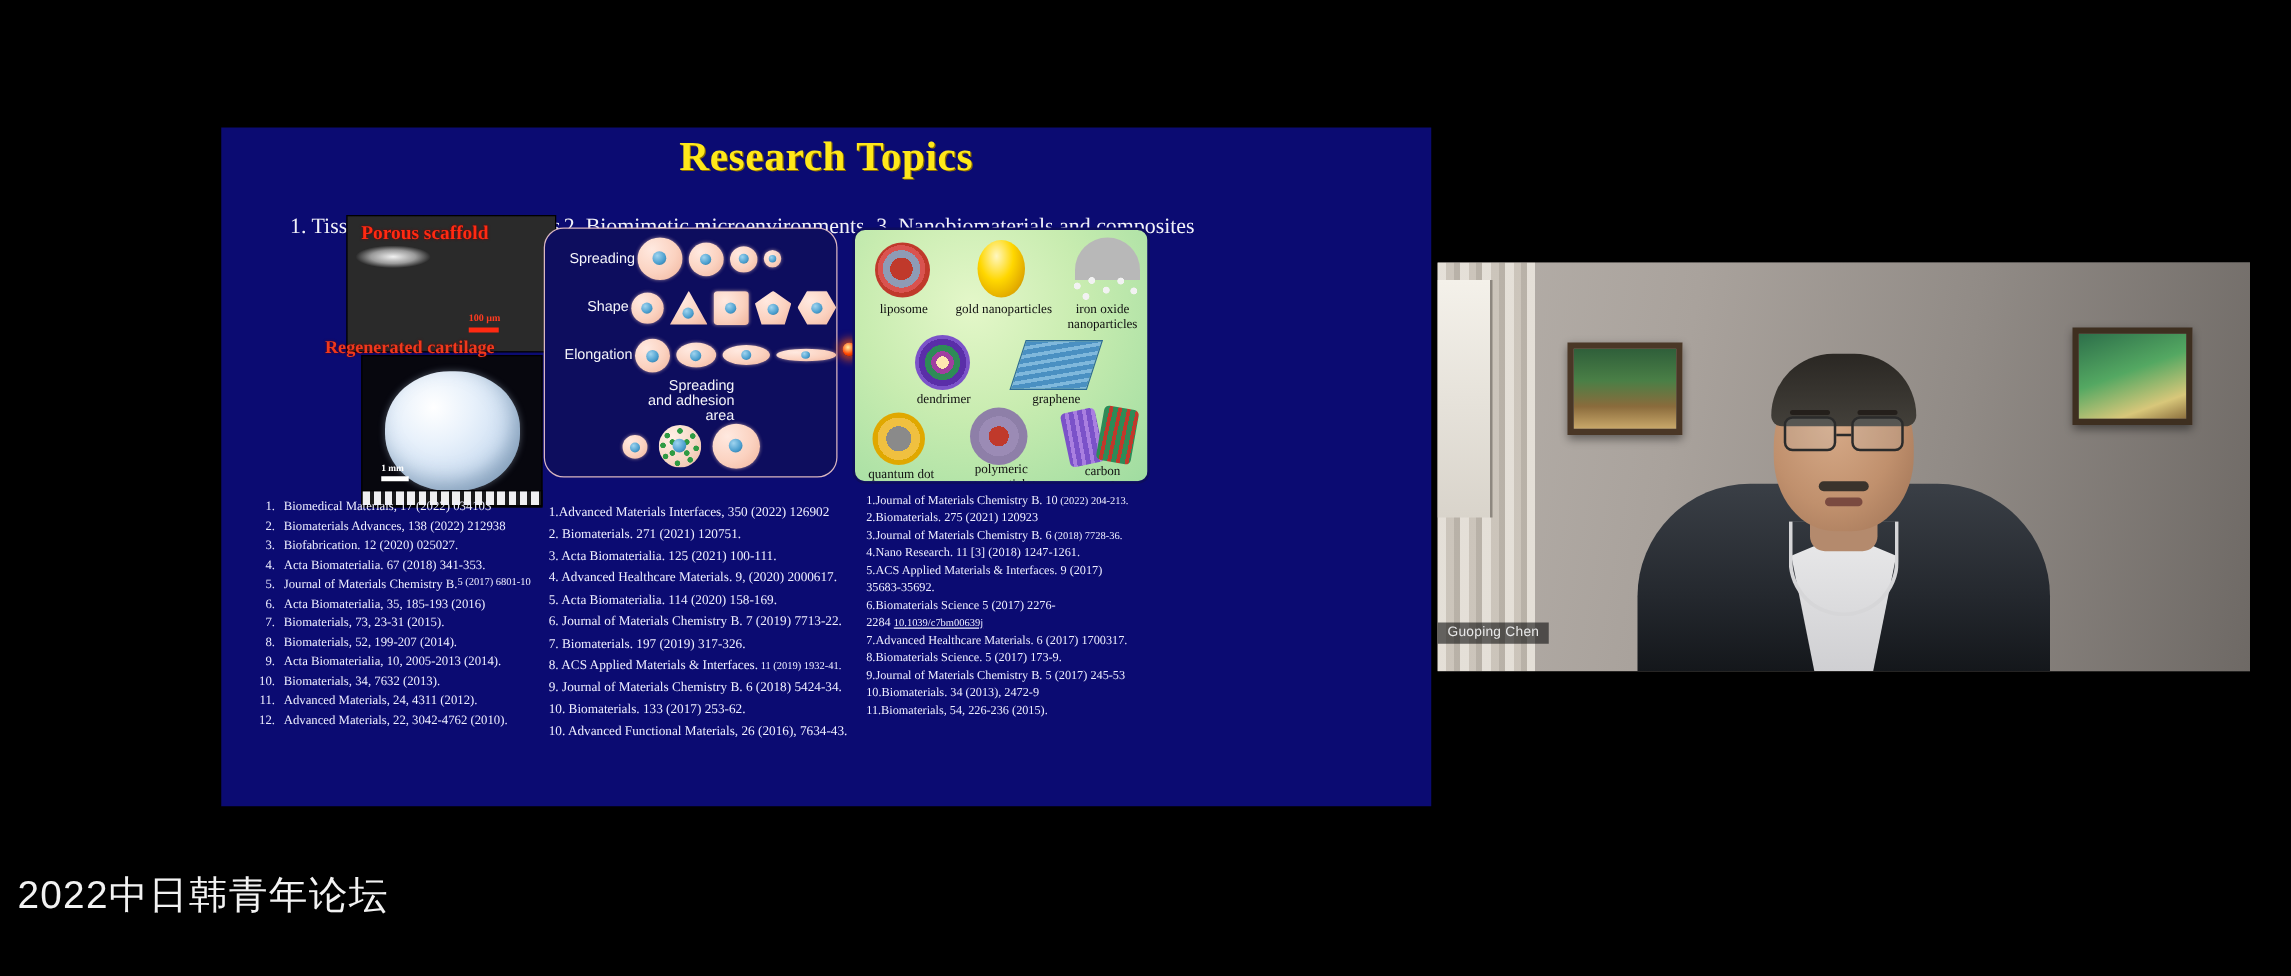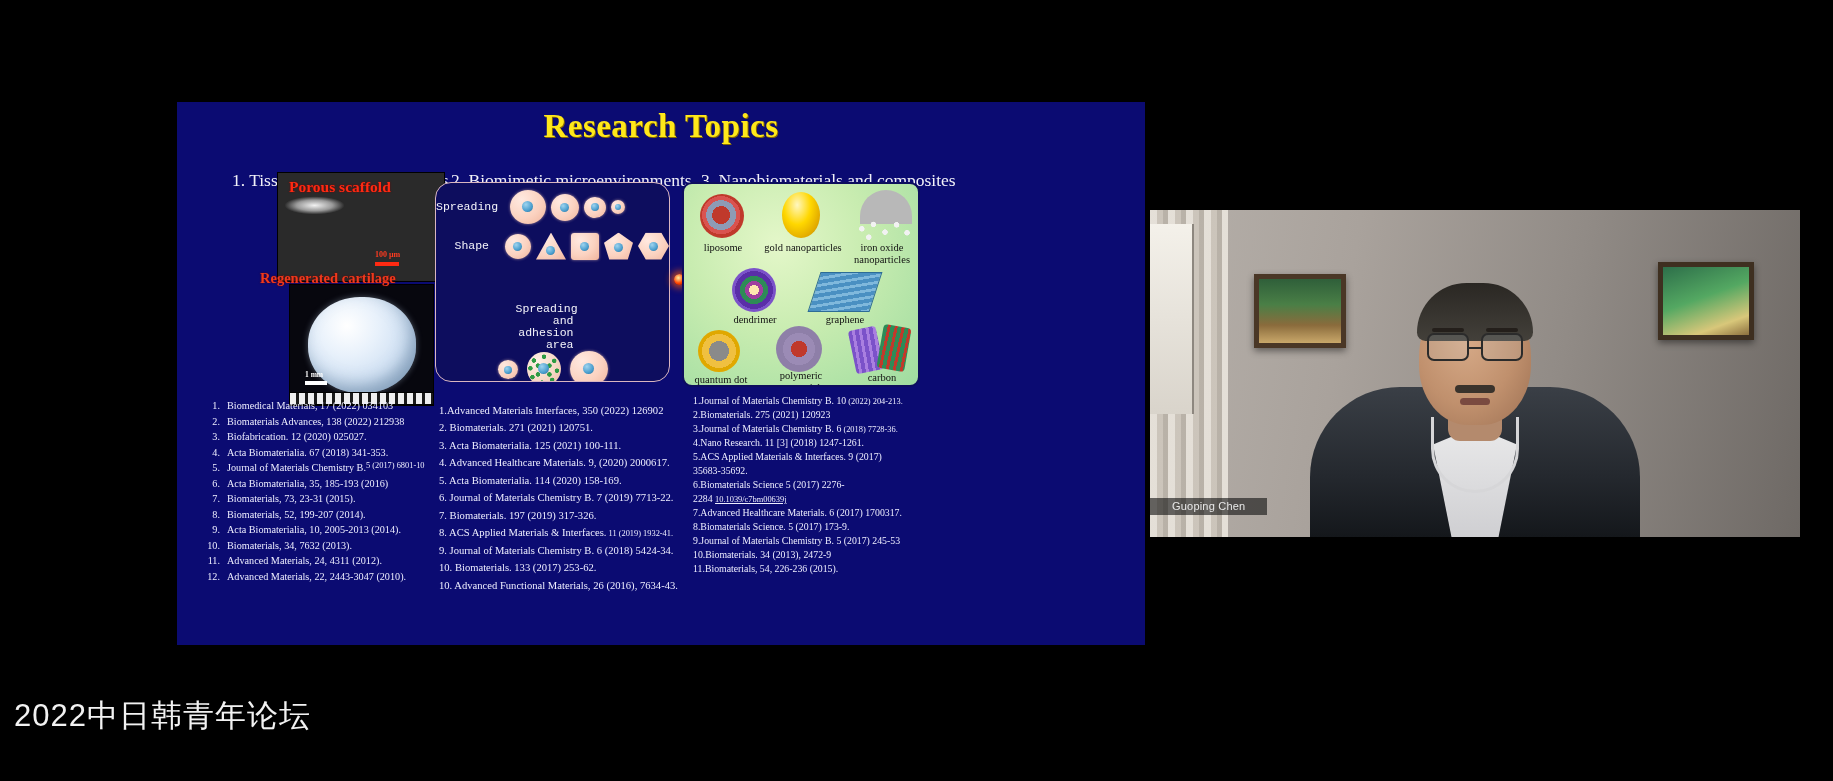--- a/index.html
+++ b/index.html
@@ -106,22 +106,22 @@
     background:#0d0d5e;
     border:1.5px solid #d9b6c0;
     border-radius:16px;
     overflow:hidden;
   }
   .row2 {
     position:absolute; left:0; width:100%; display:flex;
     align-items:center;
   }
   .row2 .rlabel {
-    width:74px; text-align:right; padding-right:16px;
-    font-family:Liberation Mono, monospace; font-size:11.5px;
+    width:74px; text-align:right; padding-right:2px;
+    font-family:Liberation Sans, sans-serif; font-size:11.5px;
     color:#f4f4fa; line-height:1.05;
   }
   .cells { flex:1; display:flex; align-items:center; gap:5px; }
   .cell { position:relative; display:flex; align-items:center; justify-content:center; }
   .pcell {
     background:radial-gradient(ellipse at 32% 28%, #ffe9e0 0%, #fbd2c0 55%, #f0b49c 100%);
     box-shadow:0 0 3px rgba(255,210,190,.6);
   }
   .nuc {
     position:absolute; border-radius:50%;
@@ -270,21 +270,21 @@
   }
   #p-lanyard {
     position:absolute; bottom:44px; left:50%; transform:translateX(-50%);
     width:88px; height:76px;
     border:3px solid #d6d6d8; border-top:none;
     border-radius:0 0 44px 44px;
   }
   #name-badge {
     position:absolute; left:0; bottom:22px;
     background:rgba(20,20,20,.62);
-    padding:2px 22px 3px;
+    padding:2px 8px 3px;
     font-size:11px; color:#e8e8e8;
     font-family:"Liberation Sans", sans-serif;
     letter-spacing:.2px;
   }
 
   
   #caption {
     position:absolute; left:14px; bottom:44px;
     font-size:31px; color:#f2f2f2;
     font-family:"Liberation Sans", sans-serif;
@@ -356,21 +356,21 @@
       <li>
         <span class="num">10.</span>
         <span>Biomaterials, 34, 7632 (2013).</span>
       </li>
       <li>
         <span class="num">11.</span>
         <span>Advanced Materials, 24, 4311 (2012).</span>
       </li>
       <li>
         <span class="num">12.</span>
-        <span>Advanced Materials, 22, 2443-3047 (2010).</span>
+        <span>Advanced Materials, 22, 3042-4762 (2010).</span>
       </li>
     </ul>
 
   <div id="panel2">
 
     <div class="row2" style="top:4px;height:40px;">
       <div class="rlabel">Spreading</div>
       <div class="cells">
         <div class="cell">
             <div class="pcell" style="width:36px;height:34px;border-radius:50%;">
@@ -419,20 +419,45 @@
             </div>
           </div>
         <div class="cell">
             <div class="pcell" style="width:31px;height:27px;clip-path:polygon(25% 0,75% 0,100% 50%,75% 100%,25% 100%,0 50%);">
               <div class="nuc" style="width:9px;height:9px;left:11px;top:9px;"></div>
             </div>
           </div>
       </div>
     </div>
 
+    <div class="row2" style="top:82px;height:38px;">
+      <div class="rlabel">Elongation</div>
+      <div class="cells">
+        <div class="cell">
+            <div class="pcell" style="width:28px;height:27px;border-radius:50%;">
+              <div class="nuc" style="width:10px;height:10px;left:9px;top:9px;"></div>
+            </div>
+          </div>
+        <div class="cell">
+            <div class="pcell" style="width:32px;height:20px;border-radius:50%;">
+              <div class="nuc" style="width:9px;height:9px;left:11px;top:6px;"></div>
+            </div>
+          </div>
+        <div class="cell">
+            <div class="pcell" style="width:38px;height:16px;border-radius:50%;">
+              <div class="nuc" style="width:8px;height:8px;left:15px;top:4px;"></div>
+            </div>
+          </div>
+        <div class="cell">
+            <div class="pcell" style="width:48px;height:10px;border-radius:50%;">
+              <div class="nuc" style="width:7px;height:6px;left:20px;top:2px;"></div>
+            </div>
+          </div>
+      </div>
+    </div>
 
     <div class="row2" style="top:120px;height:44px;flex-direction:column;">
       <div class="rlabel">Spreading and adhesion area</div>
       <div class="cells" style="gap:9px;">
         <div class="cell">
             <div class="pcell" style="width:20px;height:19px;border-radius:50%;">
               <div class="nuc" style="width:8px;height:8px;left:6px;top:6px;"></div>
             </div>
           </div>
         <div class="cell">

